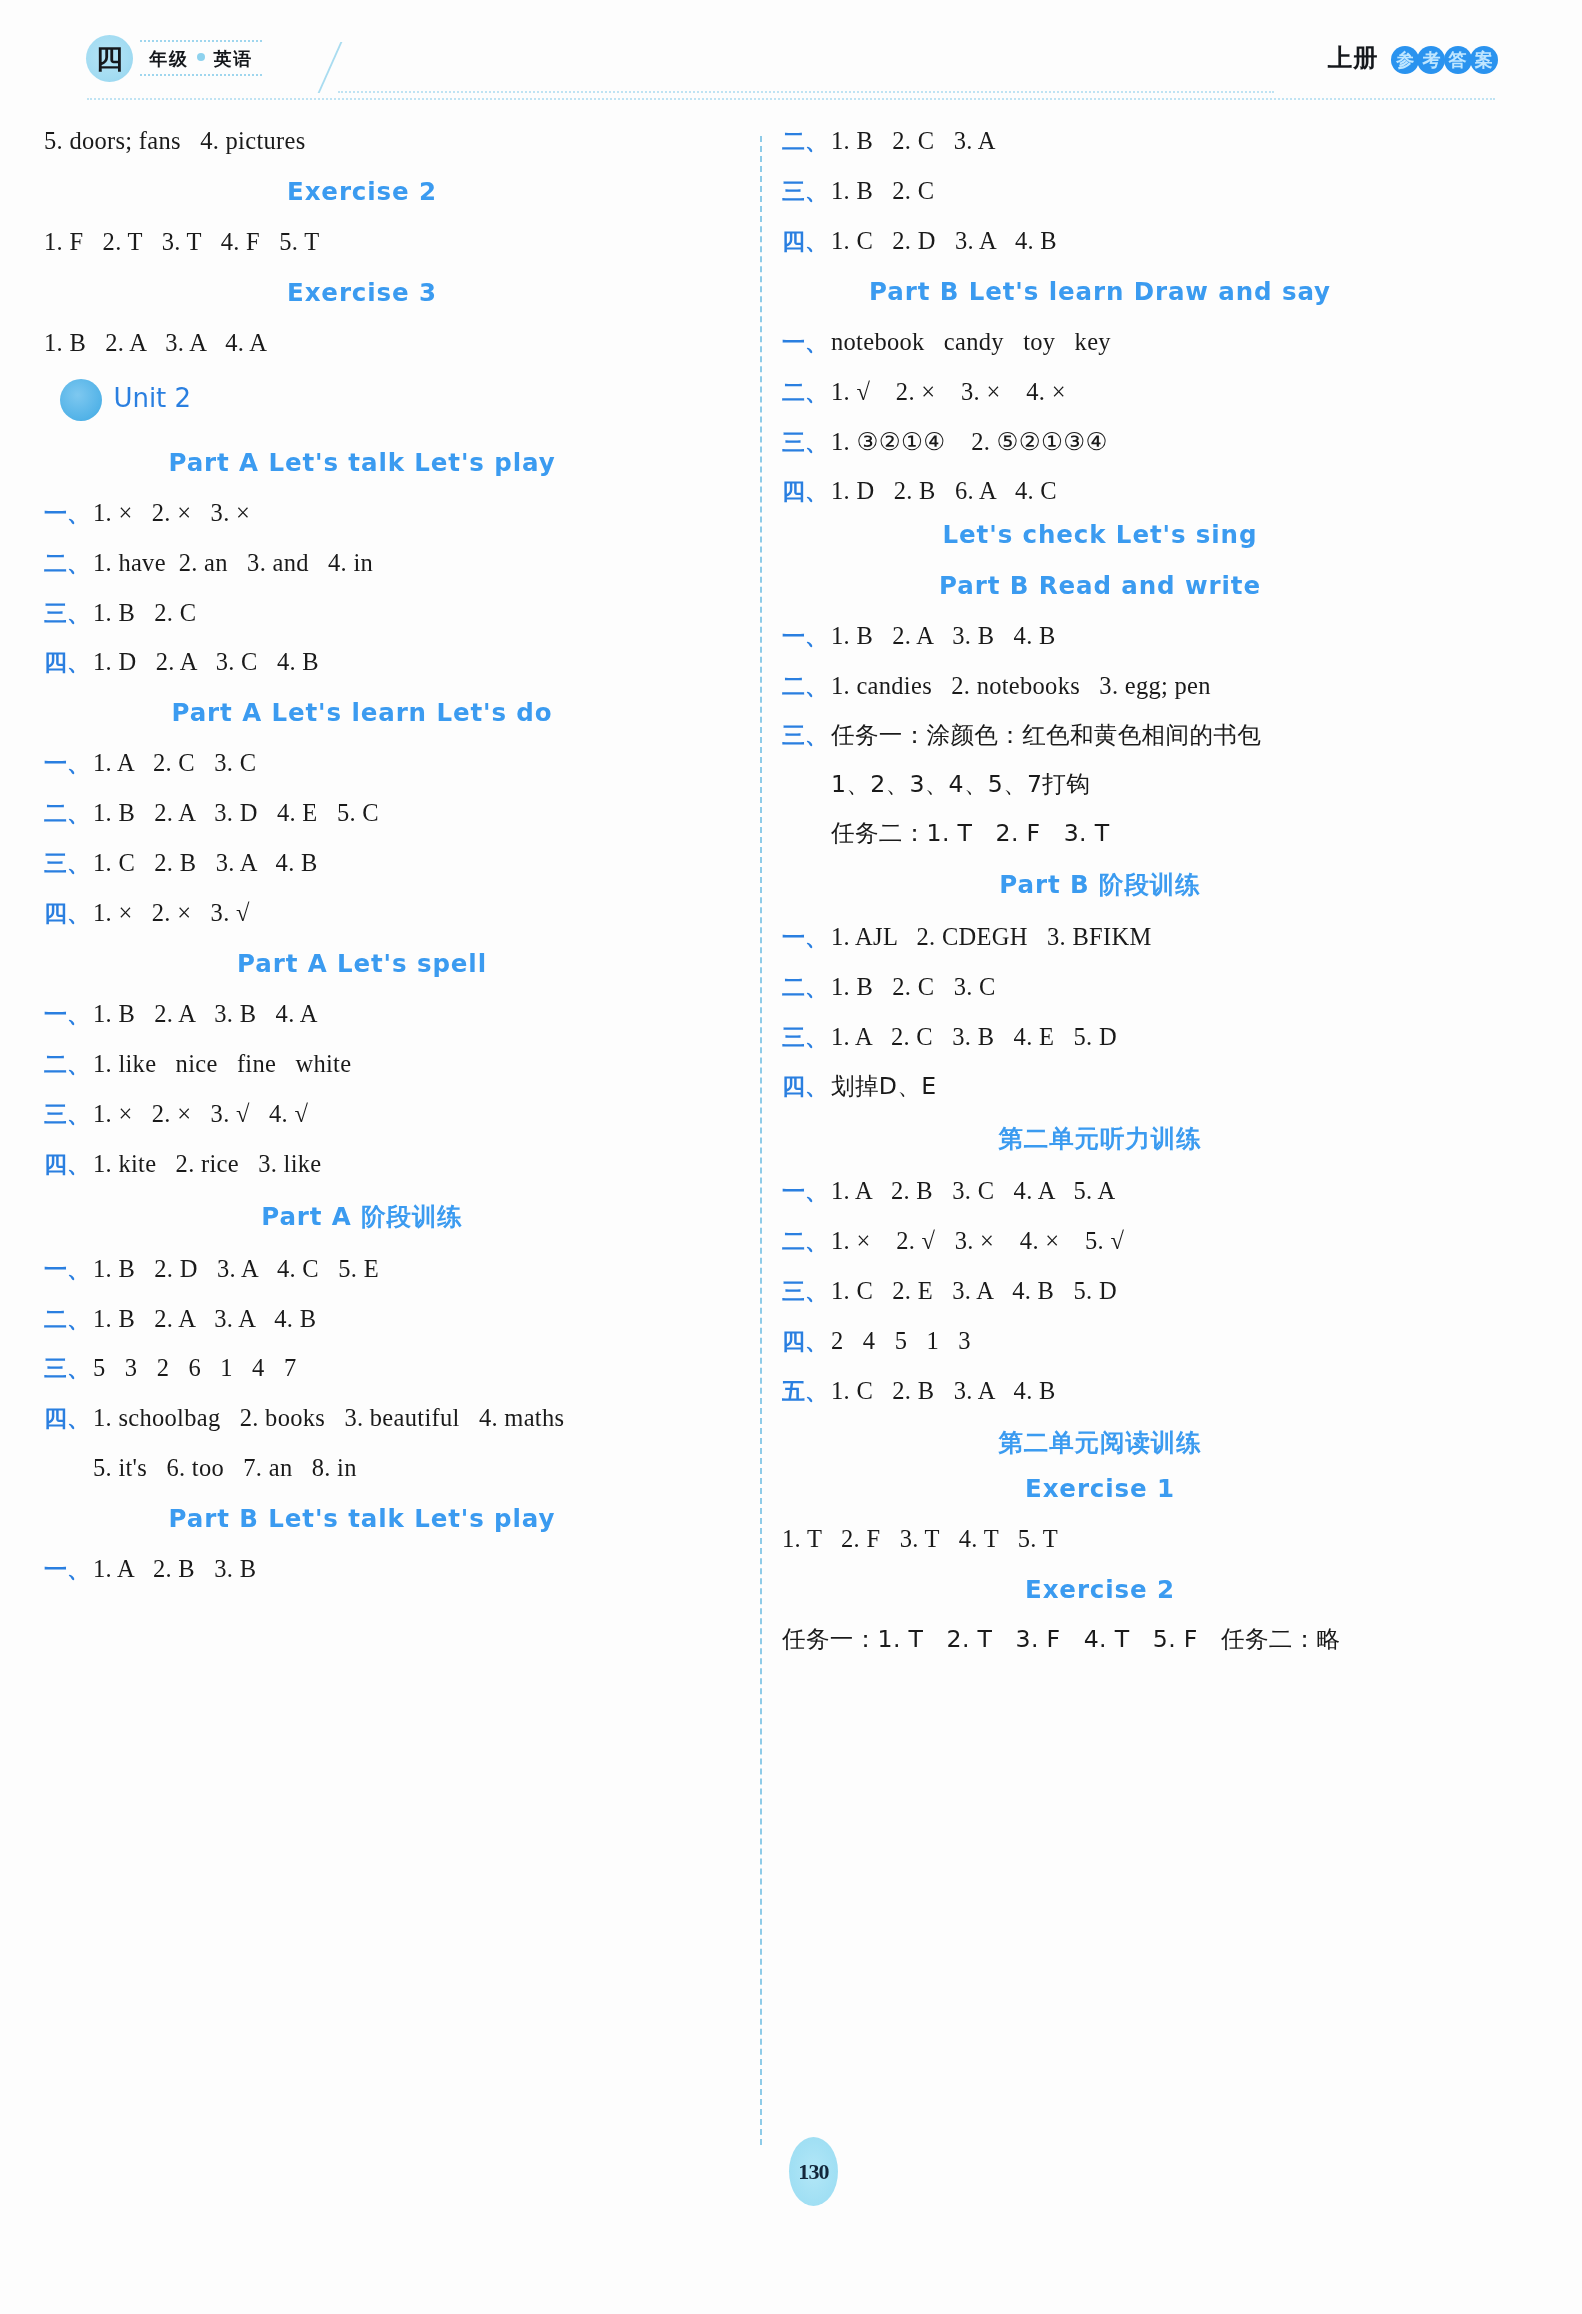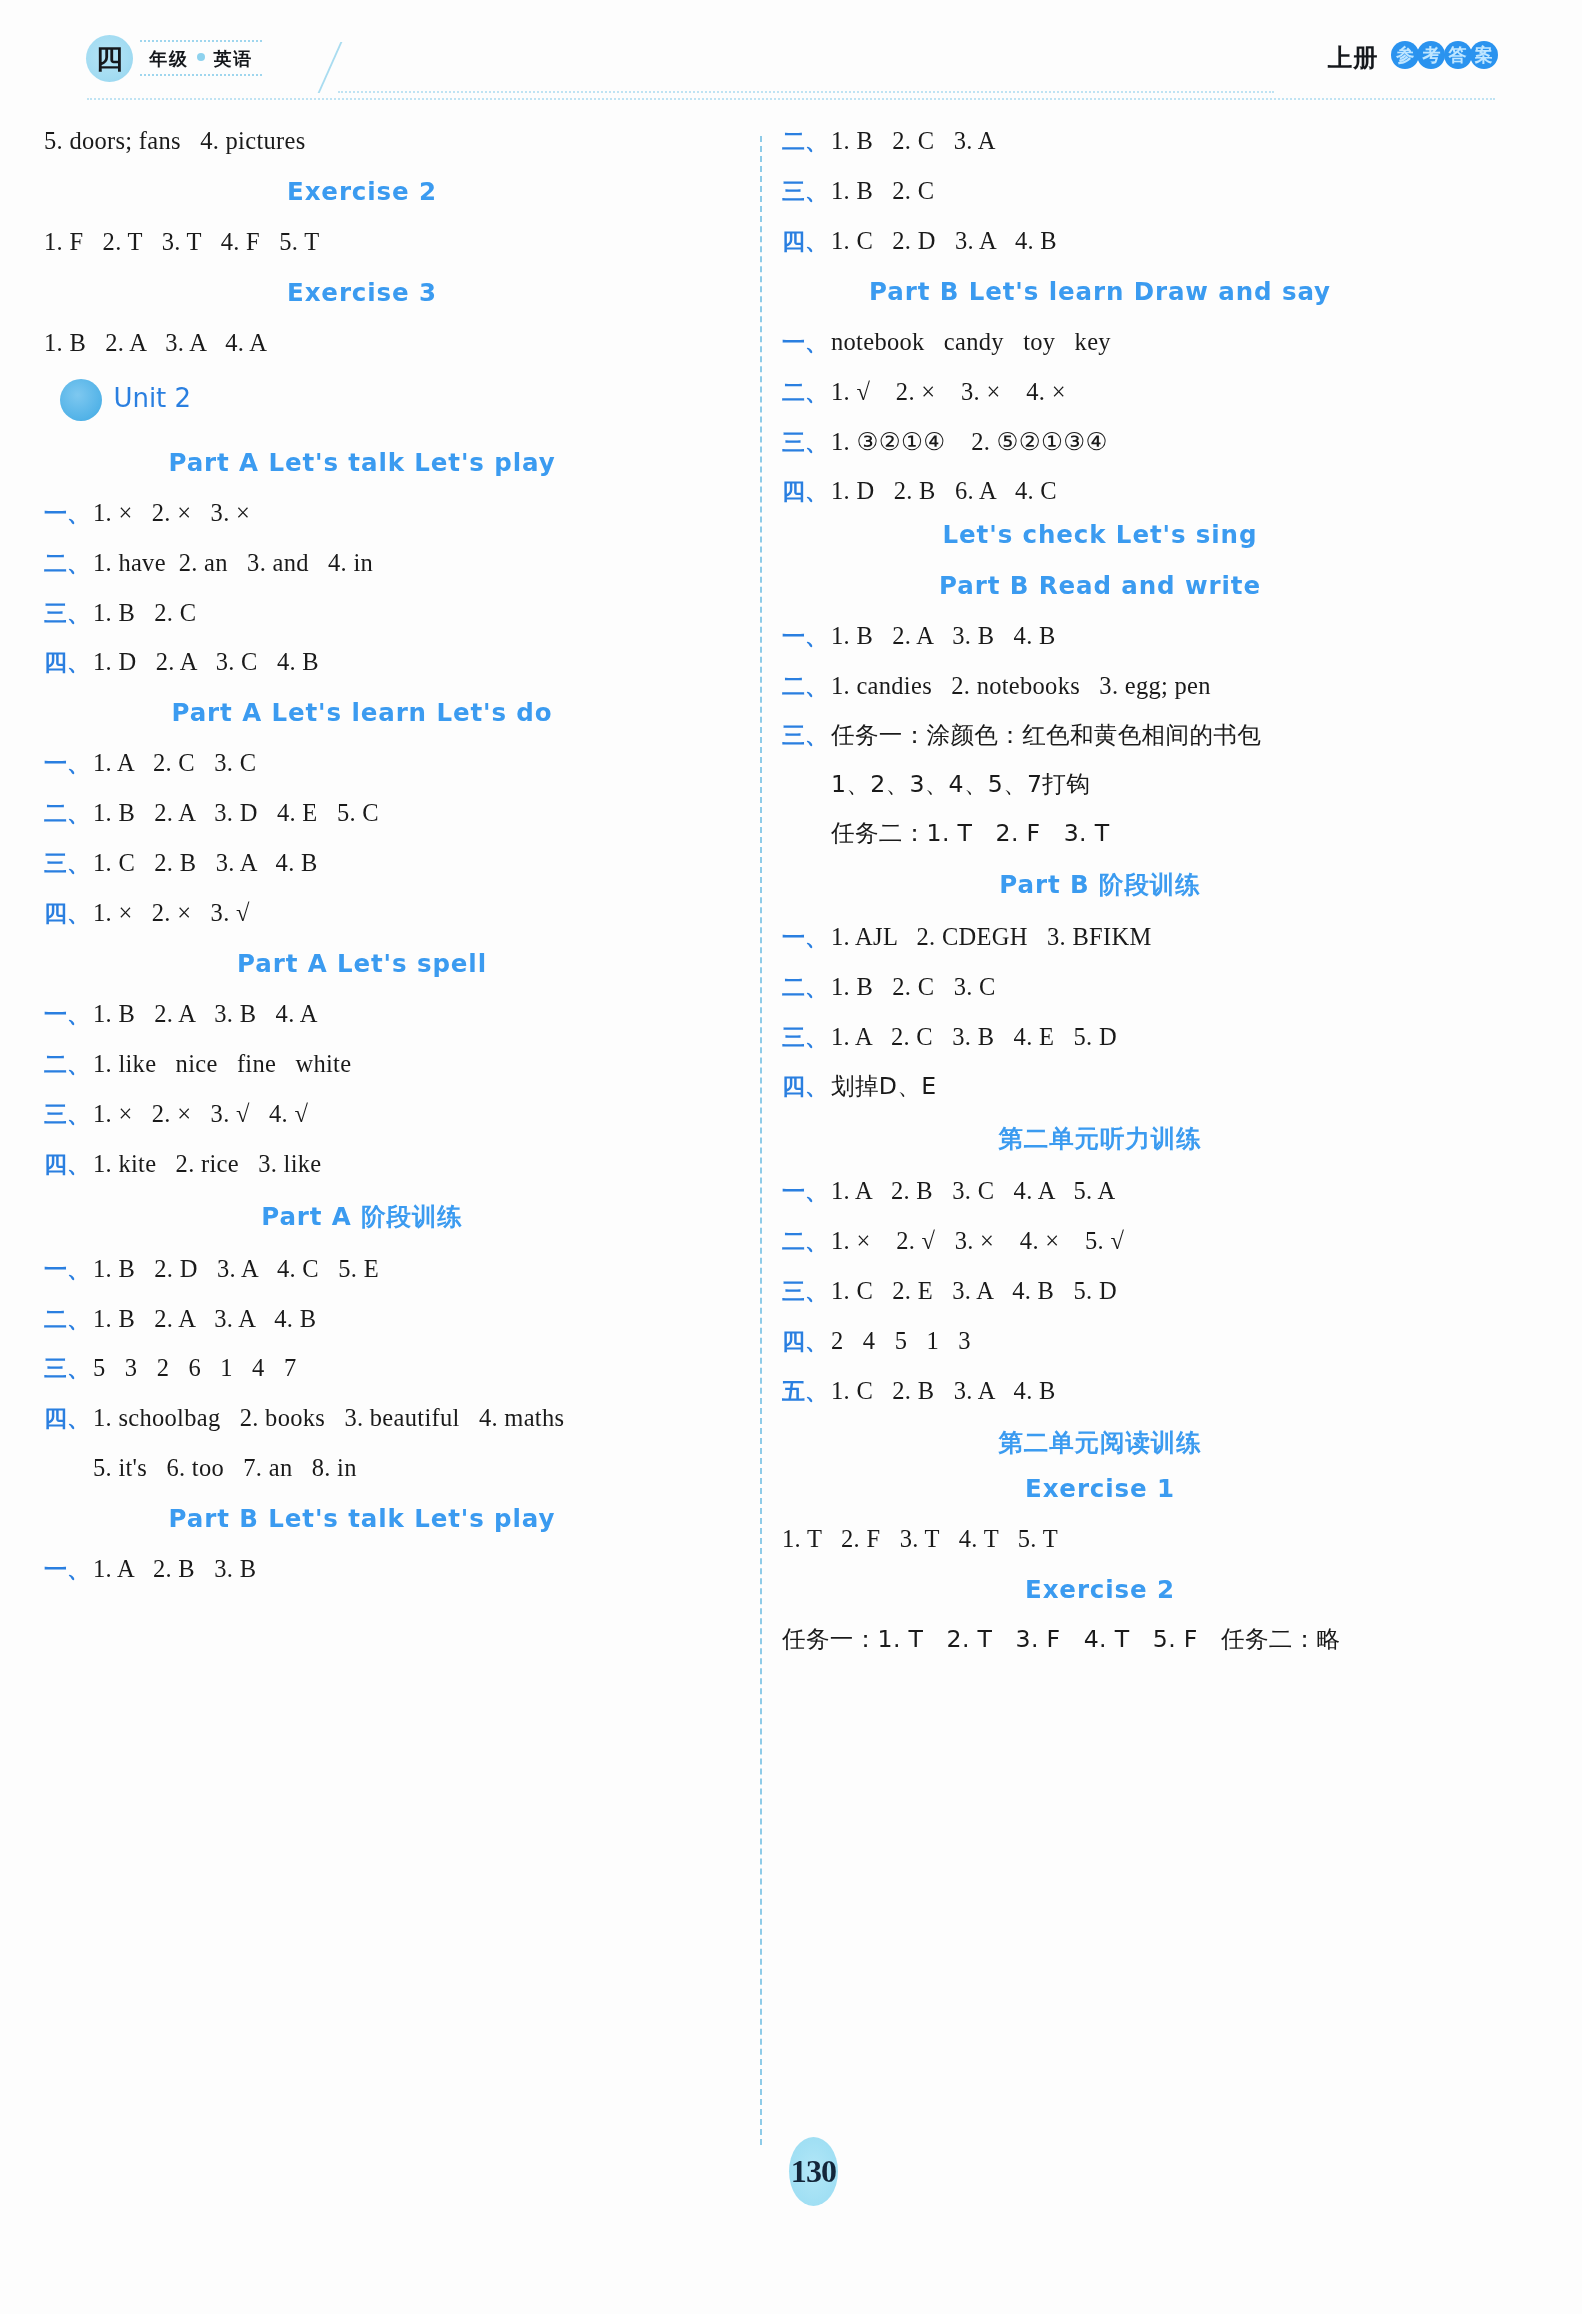--- a/index.html
+++ b/index.html
@@ -38,21 +38,21 @@
     background:#8ed2ee;vertical-align:middle;margin:0 8.2px 5.5px 8.2px;}
   .hdr-slash{
     position:absolute;left:329px;top:7.3px;
     width:1.8px;height:51px;background:#a9dcf0;
     transform:skewX(-24deg);
   }
   .hdr-rule{
     position:absolute;left:338px;top:56px;width:936px;height:0;
     border-top:2.7px dotted #bfe3f3;
   }
-  .hdr-right{position:absolute;right:87px;top:5.5px;display:flex;align-items:flex-start;}
+  .hdr-right{position:absolute;right:87px;top:5.5px;display:flex;align-items:flex-end;}
   .hdr-book{
     font-family:"DejaVu Sans", sans-serif;
     font-size:24.5px;font-weight:bold;color:#15181c;letter-spacing:0.9px;
     margin-right:12.7px;
   }
   .hdr-ans{display:flex;}
   .hdr-ans span{
     width:28px;height:28px;border-radius:50%;
     background:#2a93ef;color:#bfe6ff;
     font-family:"DejaVu Sans", sans-serif;
@@ -122,21 +122,21 @@
     position:absolute;left:0;right:0;bottom:109px;
     text-align:center;
   }
   .pagenum span{
     display:inline-block;
     width:49px;height:69px;
     border-radius:50%/50%;
     background:radial-gradient(ellipse at center, #b3e7f7 0%, #a2e0f4 60%, #9bdcf2 100%);
     color:#13263a;
     font-family:"Liberation Serif", serif;
-    font-size:32px;font-weight:bold;
+    font-size:22px;font-weight:bold;
     line-height:69px;
     letter-spacing:-0.9px;
     margin-left:44px;
   }
 </style>
 </head>
 <body>
 
 <div class="header">
   <div class="hdr-left">

